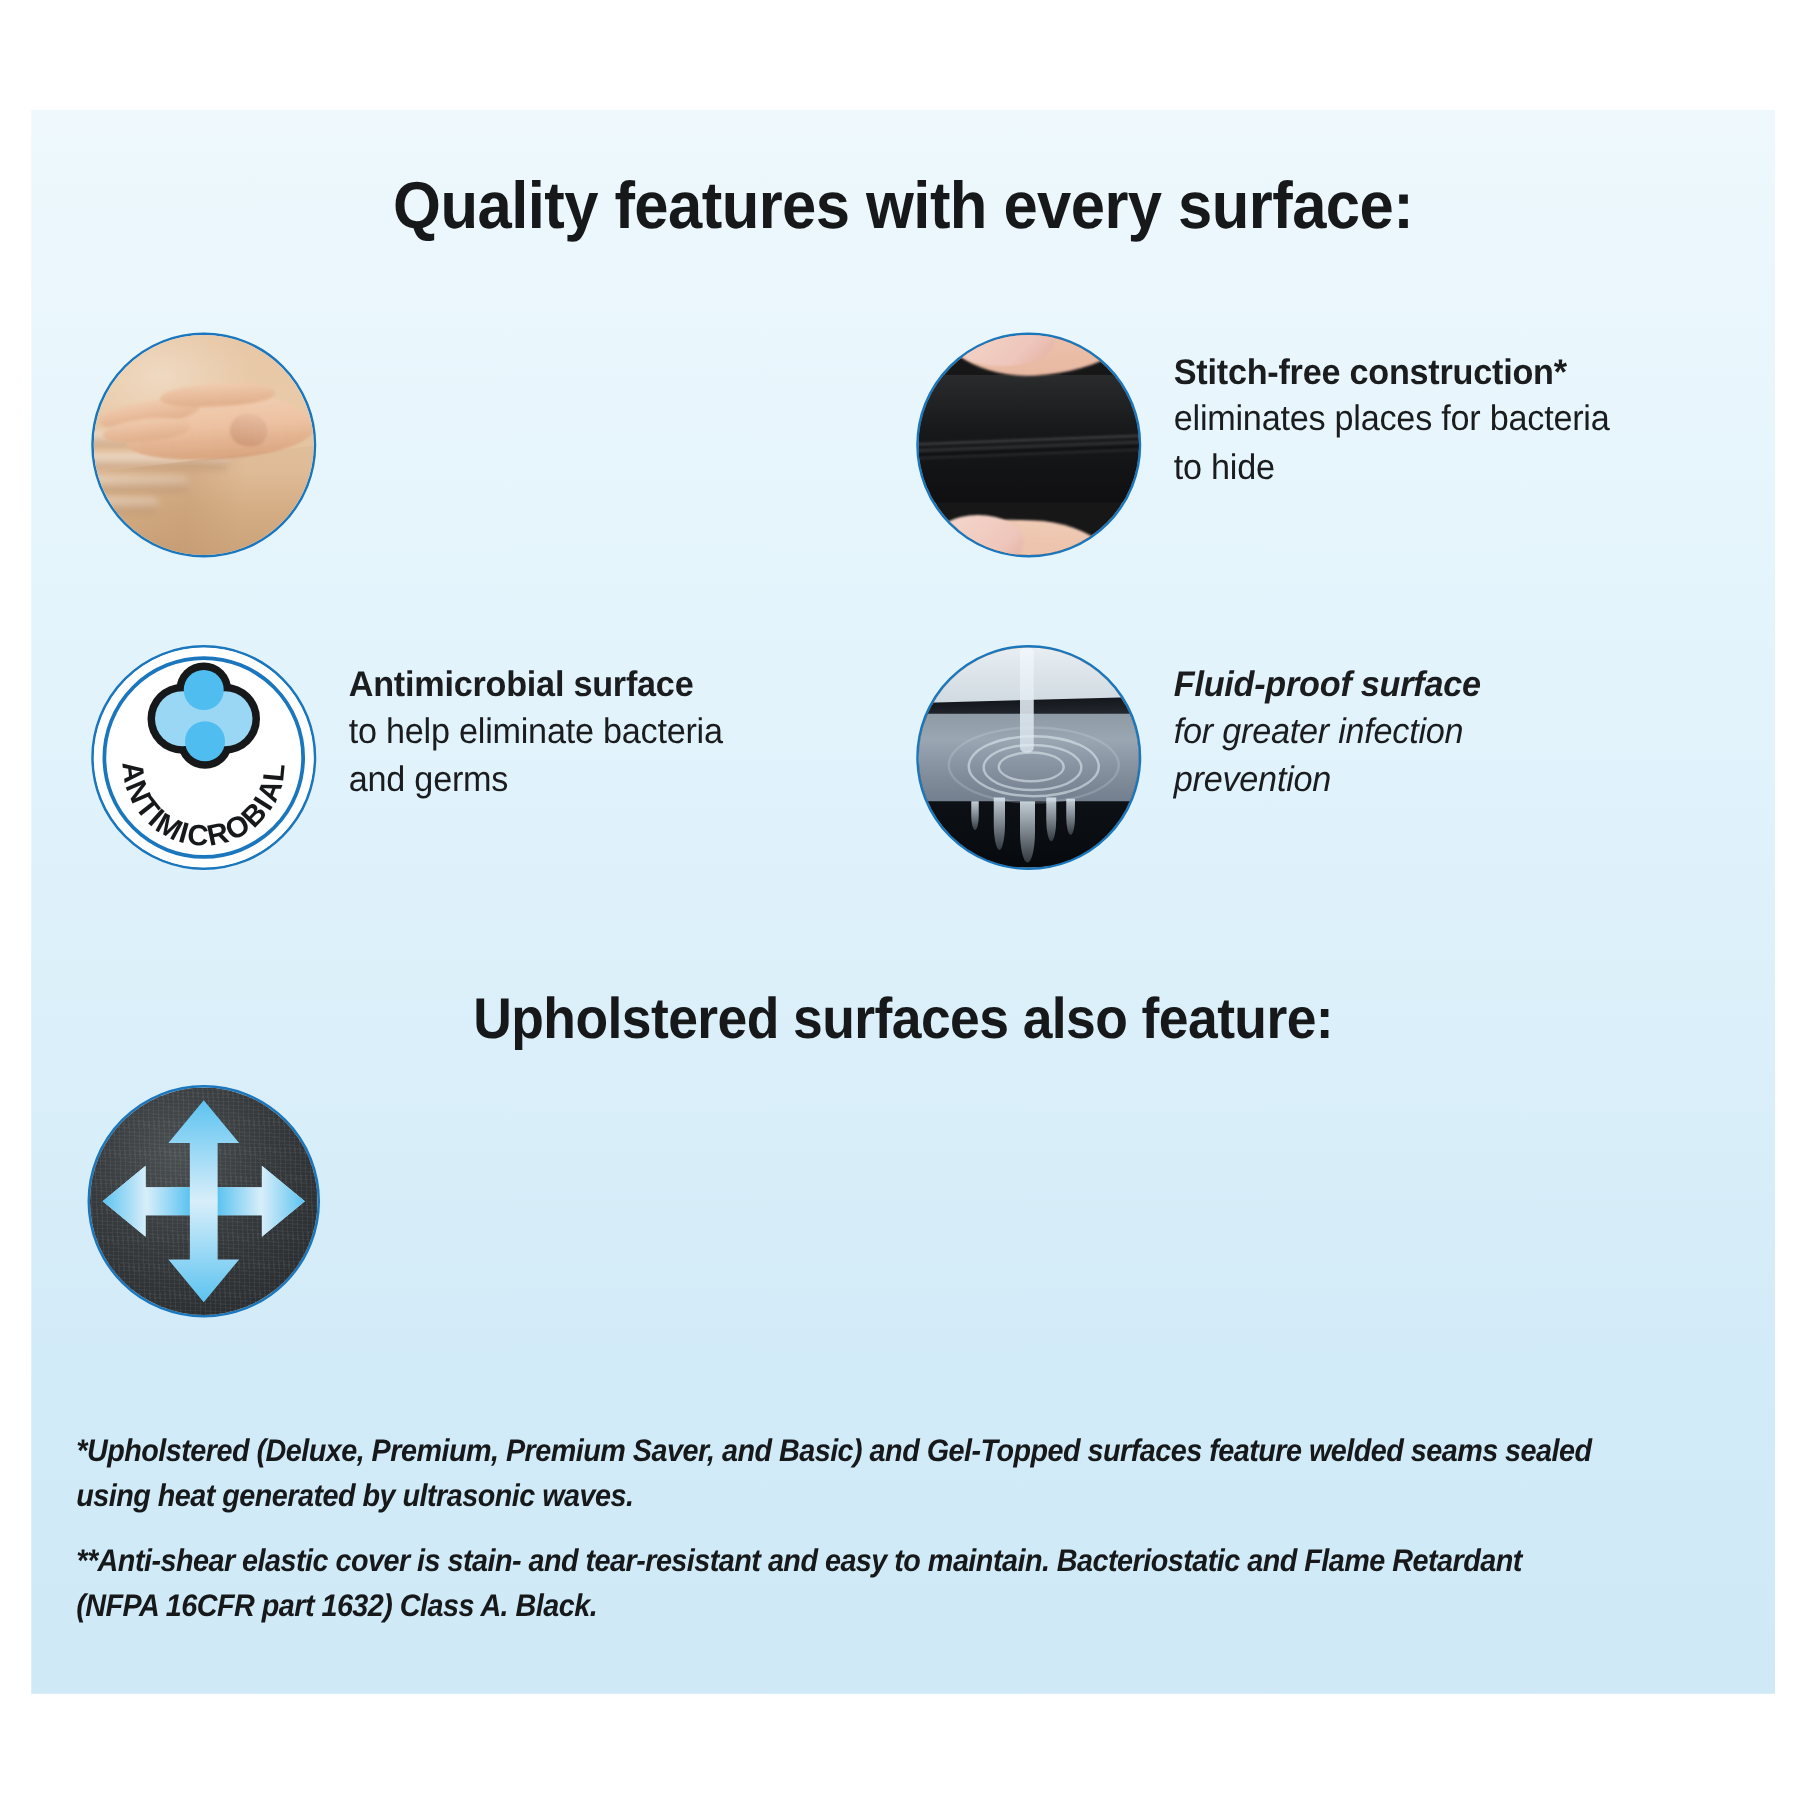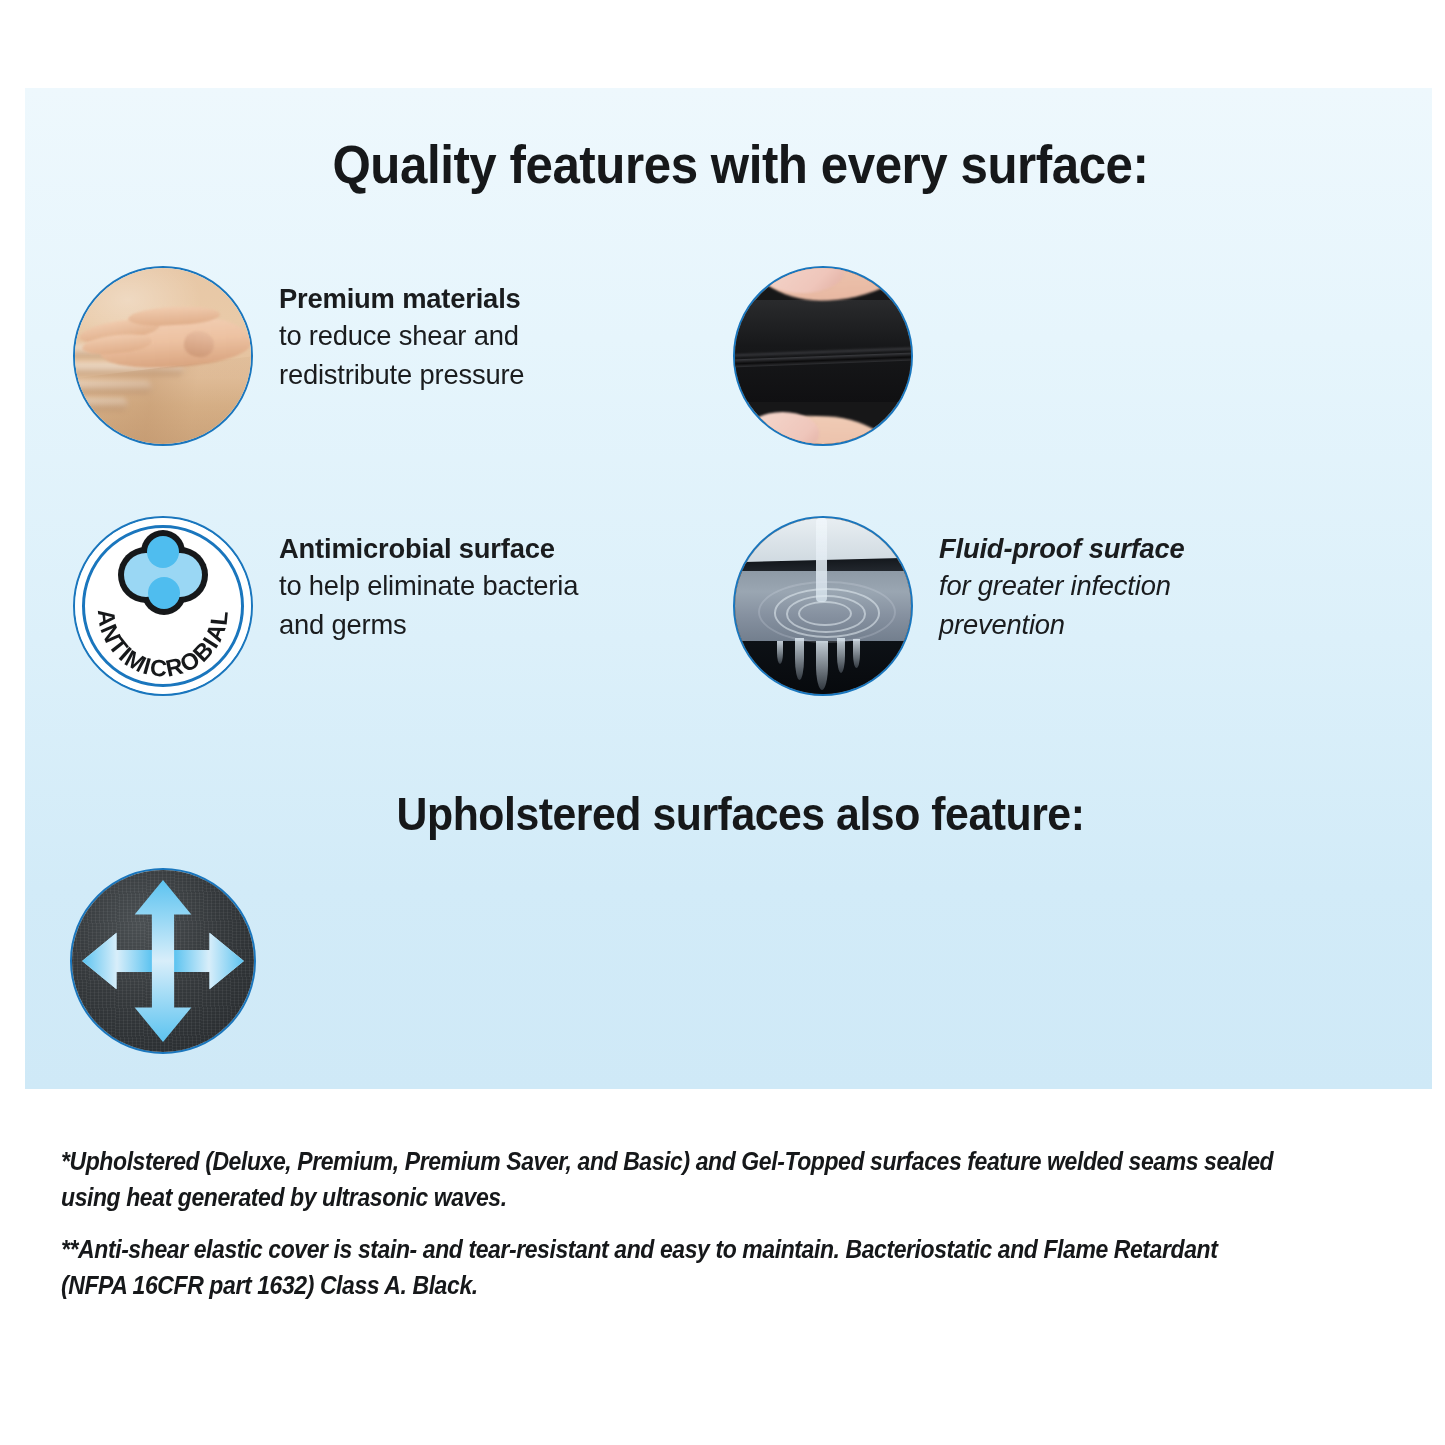--- a/index.html
+++ b/index.html
@@ -13,23 +13,22 @@
     font-family: "Liberation Sans", sans-serif;
     overflow: hidden;
   }
 
   
   #panel {
     position: absolute;
     left: 25px;
     top: 88px;
     width: 1395px;
-    height: 1001px;
+    height: 1267px;
     background: linear-gradient(to bottom, #eef8fd 0%, #e6f5fc 25%, #dcf0fa 55%, #d2ebf8 80%, #cfe9f7 100%);
-    padding-left: 12px;
   }
 
   
   .section-heading {
     position: absolute;
     width: 100%;
     text-align: center;
     font-family: "Liberation Sans", sans-serif;
     font-weight: bold;
     color: #16181a;
@@ -303,38 +302,38 @@
         <div class="foam-ridge" style="left:-10%; top:54%; width:72%;"></div>
         <div class="foam-ridge" style="left:-8%;  top:64%; width:52%;"></div>
         <div class="foam-ridge" style="left:-4%;  top:74%; width:34%;"></div>
         <div class="hand-palm"></div>
         <div class="finger" style="left:2%;  top:30%; width:46%; height:11%; transform:rotate(-9deg);"></div>
         <div class="finger" style="left:4%;  top:38%; width:40%; height:10%; transform:rotate(-6deg);"></div>
         <div class="finger" style="left:30%; top:22%; width:52%; height:10%; transform:rotate(-3deg);"></div>
         <div class="nail" style="left:62%; top:36%; width:17%; height:15%; transform:rotate(8deg);"></div>
       </div>
     </div>
-    <div class="feature-text">
-      <div class="feature-title">Premium materials</div>
-      <div class="feature-desc">to reduce shear and
-redistribute pressure</div>
-    </div>
   </div>
 
   <div class="feature" id="feature-1">
     <div class="feature-media">
       <div class="art-vinyl">
         <div class="vinyl-band" style="top:18%; height:58%;"></div>
         <div class="vinyl-seam2"></div>
         <div class="vinyl-seam"></div>
         <div class="thumb" style="left:8%; top:-16%; width:100%; height:34%; border-radius:0 0 58% 46% / 0 0 100% 90%; transform:rotate(-3deg);"></div>
         <div class="thumb-nail" style="left:14%; top:-10%; width:48%; height:24%;"></div>
         <div class="thumb" style="left:-6%; bottom:-20%; width:104%; height:36%; border-radius:50% 44% 0 0 / 90% 96% 0 0; transform:rotate(2deg);"></div>
         <div class="thumb-nail" style="left:6%; bottom:-6%; width:42%; height:24%;"></div>
       </div>
+    </div>
+    <div class="feature-text">
+      <div class="feature-title">Stitch-free construction*</div>
+      <div class="feature-desc">eliminates places for bacteria
+to hide</div>
     </div>
   </div>
 
   <div class="feature" id="feature-2">
     <div class="feature-media">
       <div class="art-amb">
         <div class="amb-ring"></div>
         <svg class="amb-molecule" width="112" height="92" viewBox="0 0 112 92">
           <circle cx="39" cy="48" r="28" fill="#16181a"></circle>
           <circle cx="73" cy="48" r="28" fill="#16181a"></circle>

